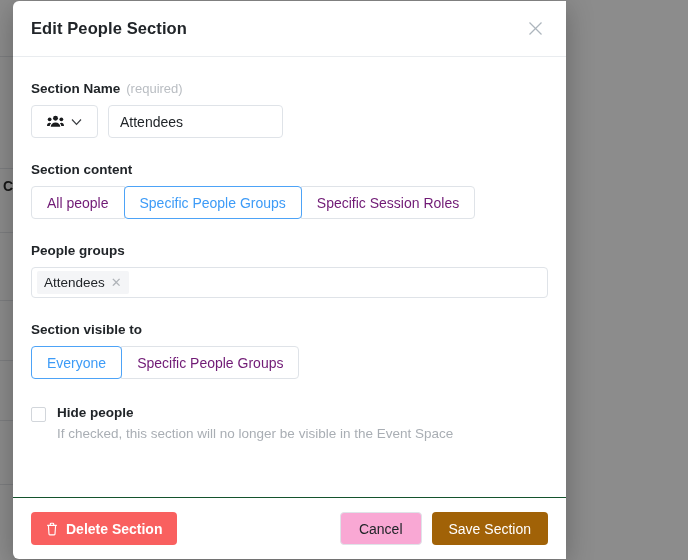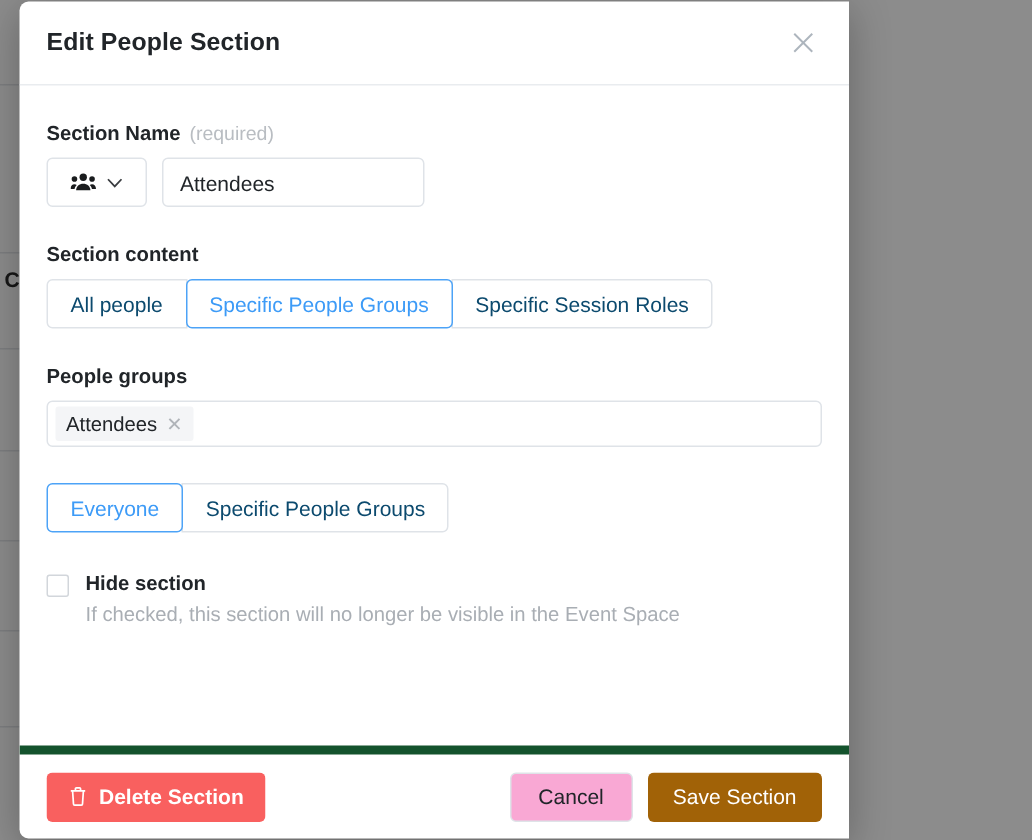--- a/index.html
+++ b/index.html
@@ -134,21 +134,21 @@
     border-radius: 4px;
     margin-bottom: 24px;
   }
   .seg-btn {
     height: 33px;
     padding: 0 15px;
     border: 1px solid #dfe3e8;
     background: #fff;
     font-family: "Liberation Sans", sans-serif;
     font-size: 14px;
-    color: #0c4a6e;
+    color: #701a75;
     cursor: pointer;
     white-space: nowrap;
     display: inline-flex;
     align-items: center;
     justify-content: center;
     margin-left: -1px;
   }
   .seg-btn:first-child { margin-left: 0; border-radius: 4px 0 0 4px; }
   .seg-btn:last-child  { border-radius: 0 4px 4px 0; }
   .seg-btn.active {
@@ -201,21 +201,21 @@
     margin-top: 2px;
     cursor: pointer;
   }
   .check-text { display: flex; flex-direction: column; gap: 6px; }
   .check-title { font-size: 13.5px; font-weight: 700; color: #212529; }
   .check-help  { font-size: 13.5px; color: #a9aeb4; }
 
   
   .modal-footer {
     flex: 0 0 62px;
-    border-top: 6px solid #14532d;
+    border-top: 1px solid #14532d;
     display: flex;
     align-items: center;
     padding: 0 18px;
     gap: 10px;
   }
   .btn {
     height: 33px;
     border-radius: 4px;
     font-family: "Liberation Sans", sans-serif;
     font-size: 14px;
@@ -302,30 +302,33 @@
       <span>People groups</span>
     </div>
     <div class="tag-input">
       <span class="tag">
         <span>Attendees</span>
         <span class="tag-x">✕</span>
       </span>
     </div>
 
     
+    <div class="field-label">
+      <span>Section visible to</span>
+    </div>
     <div class="segmented">
       <button class="seg-btn active">Everyone</button>
       <button class="seg-btn">Specific People Groups</button>
     </div>
 
     
     <div class="check-row">
       <div class="checkbox"></div>
       <div class="check-text">
-        <span class="check-title">Hide section</span>
+        <span class="check-title">Hide people</span>
         <span class="check-help">If checked, this section will no longer be visible in the Event Space</span>
       </div>
     </div>
 
   </div>
 
   <div class="modal-footer">
     <button class="btn btn-danger">
       <span>
         <svg width="12" height="14" viewBox="0 0 12 14" fill="none" stroke="currentColor" stroke-width="1.15">

